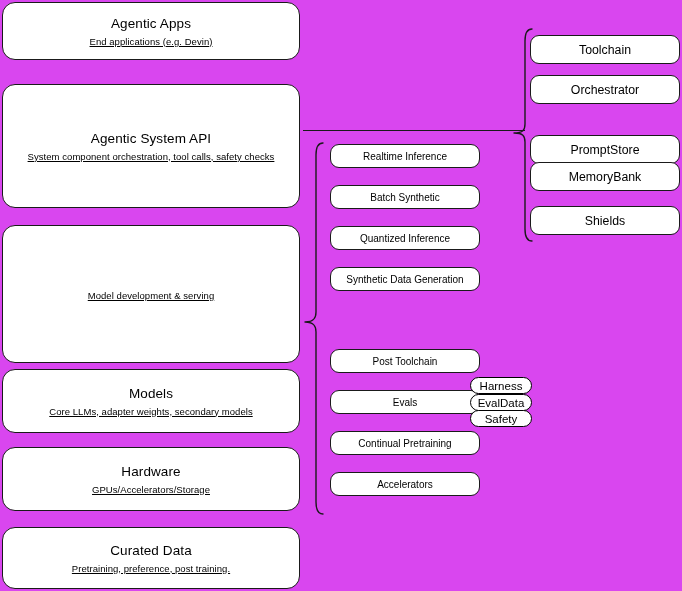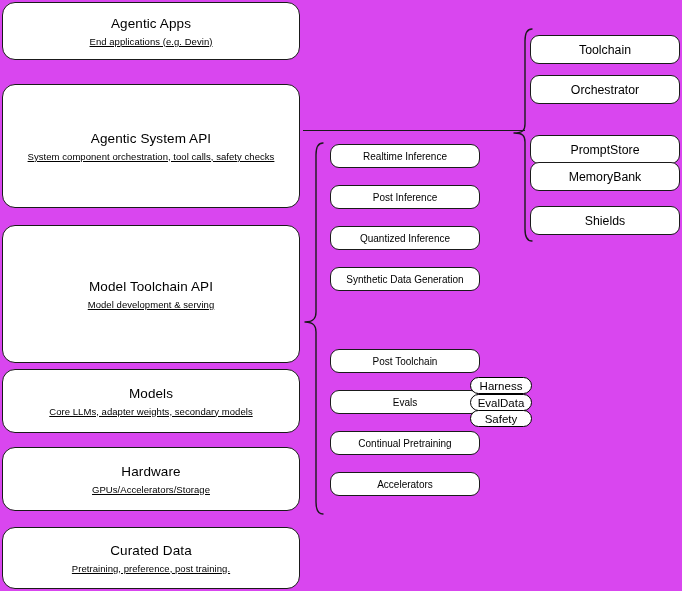--- a/index.html
+++ b/index.html
@@ -111,21 +111,20 @@
     <div class="title">Agentic Apps</div>
     <div class="subtitle">End applications (e.g. Devin)</div>
   </div>
 
   <div class="box layer" style="top:84px; height:124px;">
     <div class="title">Agentic System API</div>
     <div class="subtitle">System component orchestration, tool calls, safety checks</div>
   </div>
 
   <div class="box layer" style="top:225px; height:138px;">
-    <div class="title">Model Toolchain API</div>
     <div class="subtitle">Model development &amp; serving</div>
   </div>
 
   <div class="box layer" style="top:369px; height:64px;">
     <div class="title">Models</div>
     <div class="subtitle">Core LLMs, adapter weights, secondary models</div>
   </div>
 
   <div class="box layer" style="top:447px; height:64px;">
     <div class="title">Hardware</div>
@@ -148,21 +147,21 @@
   <div class="brace" style="left:512px; top:26px; width:22px; height:220px;">
     <svg width="22" height="220" viewBox="0 0 22 220" fill="none" xmlns="http://www.w3.org/2000/svg">
       <path d="M20 3 C14 3 13 9 13 15 L13 98 C13 104 11 107 2 107 C11 107 13 110 13 116 L13 203 C13 209 14 215 20 215" stroke="#1a1a1a" stroke-width="1.4" fill="none" stroke-linecap="round" stroke-linejoin="round"></path>
     </svg>
   </div>
 
   <div class="box mid" style="top:144px;">
     <span>Realtime Inference</span>
   </div>
   <div class="box mid" style="top:185px;">
-    <span>Post Inference</span>
+    <span>Batch Synthetic</span>
   </div>
   <div class="box mid" style="top:226px;justify-content:center;">
     <span>Quantized Inference</span>
   </div>
   <div class="box mid" style="top:267px;">
     <span>Synthetic Data Generation</span>
   </div>
   <div class="box mid" style="top:349px;">
     <span>Post Toolchain</span>
   </div>

